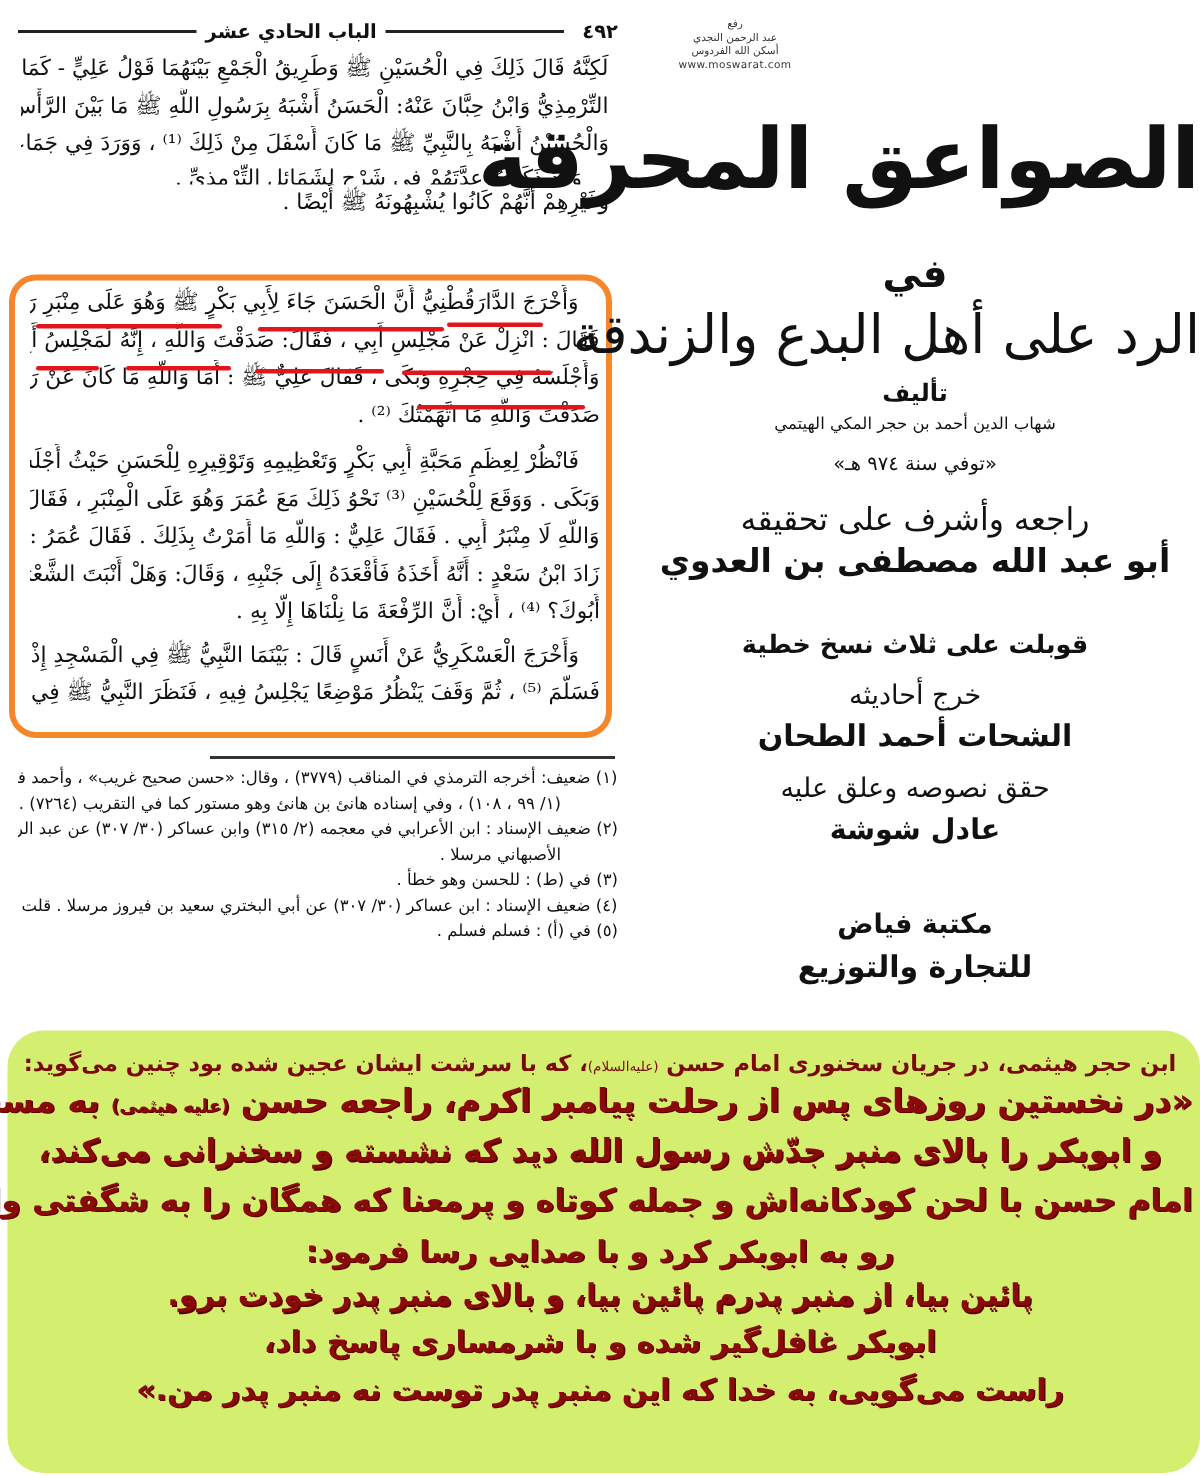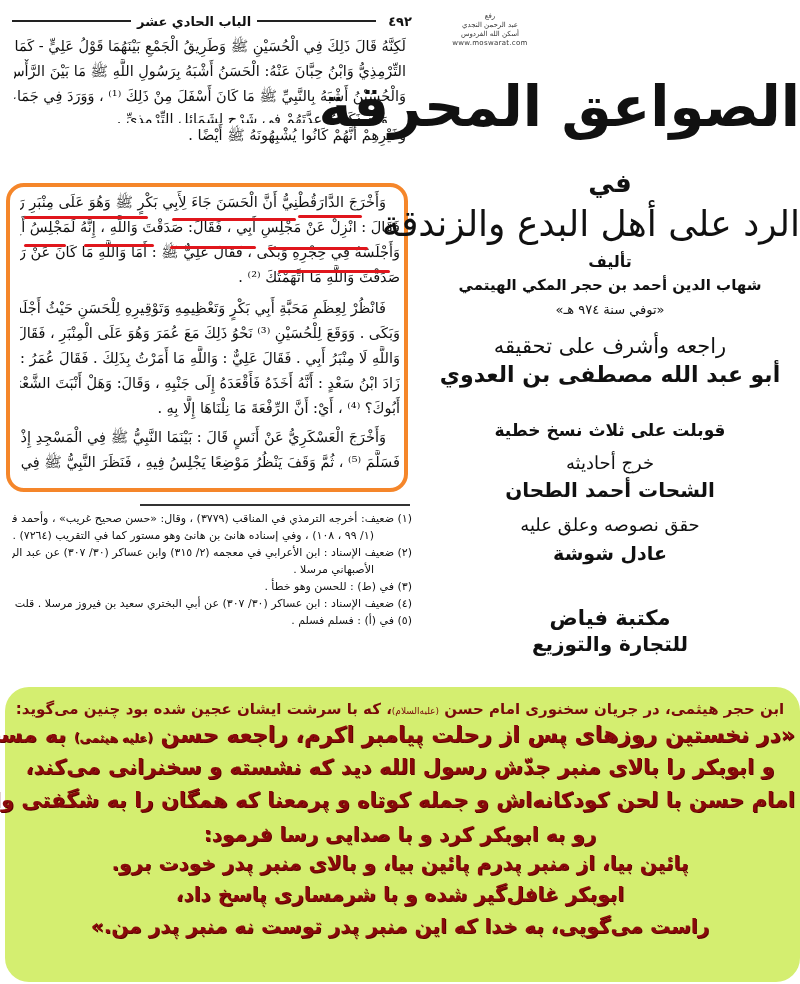--- a/index.html
+++ b/index.html
@@ -31,30 +31,30 @@
   .cover { left: 420px; top: 0; width: 380px; height: 670px; direction: rtl; text-align: center; }
   .wm { left: 445px; top: 12px; width: 90px; font-family: "DejaVu Sans", sans-serif;
         font-size: 7px; color: #333; line-height: 9px; text-align: center; }
   .wm .url { font-size: 7px; letter-spacing: 0.3px; }
   .cv { position: absolute; left: 420px; width: 380px; text-align: center; direction: rtl;
         font-family: "DejaVu Sans", sans-serif; white-space: nowrap; }
   .cv-title { top: 72px; font-size: 56px; font-weight: 900; line-height: 70px; letter-spacing: -1px; }
   .cv-fi { top: 168px; font-size: 26px; font-weight: 900; }
   .cv-sub { top: 200px; font-size: 36px; font-weight: normal; line-height: 48px; }
   .cv-taleef { top: 252px; font-size: 16px; font-weight: bold; }
-  .cv-author { top: 276px; font-size: 15px; font-weight: bold; }
+  .cv-author { top: 276px; font-size: 11px; font-weight: normal; }
   .cv-died { top: 302px; font-size: 13px; }
   .cv-raj { top: 334px; font-size: 21px; font-family: "DejaVu Serif", serif; }
   .cv-editor { top: 362px; font-size: 22px; font-weight: bold; }
   .cv-qub { top: 420px; font-size: 17px; font-weight: bold; }
   .cv-kh { top: 452px; font-size: 18px; font-family: "DejaVu Serif", serif; }
   .cv-tahhan { top: 478px; font-size: 20px; font-weight: bold; }
   .cv-haqq { top: 514px; font-size: 18px; font-family: "DejaVu Serif", serif; }
   .cv-adil { top: 542px; font-size: 19px; font-weight: bold; }
-  .cv-pub1 { top: 606px; font-size: 21px; font-weight: bold; }
+  .cv-pub1 { top: 606px; font-size: 18px; font-weight: bold; }
   .cv-pub2 { top: 632px; font-size: 20px; font-weight: bold; }
   
   .green { left: 5px; top: 687px; width: 795px; height: 295px; background: #d4ee70;
            border-radius: 24px; }
   .fa { position: absolute; left: 5px; width: 790px; text-align: center; direction: rtl;
         font-family: "DejaVu Sans", sans-serif; font-weight: bold; color: #8a0a0a;
         white-space: nowrap; text-shadow: 1px 1px 0 #5a0000; }
   .fa-intro { top: 700px; font-size: 15px; text-shadow: none; color: #7a0a0a; }
   .fa-intro .small { font-size: 9px; font-weight: normal; }
   .fa-l1 { top: 722px; font-size: 22px; }

